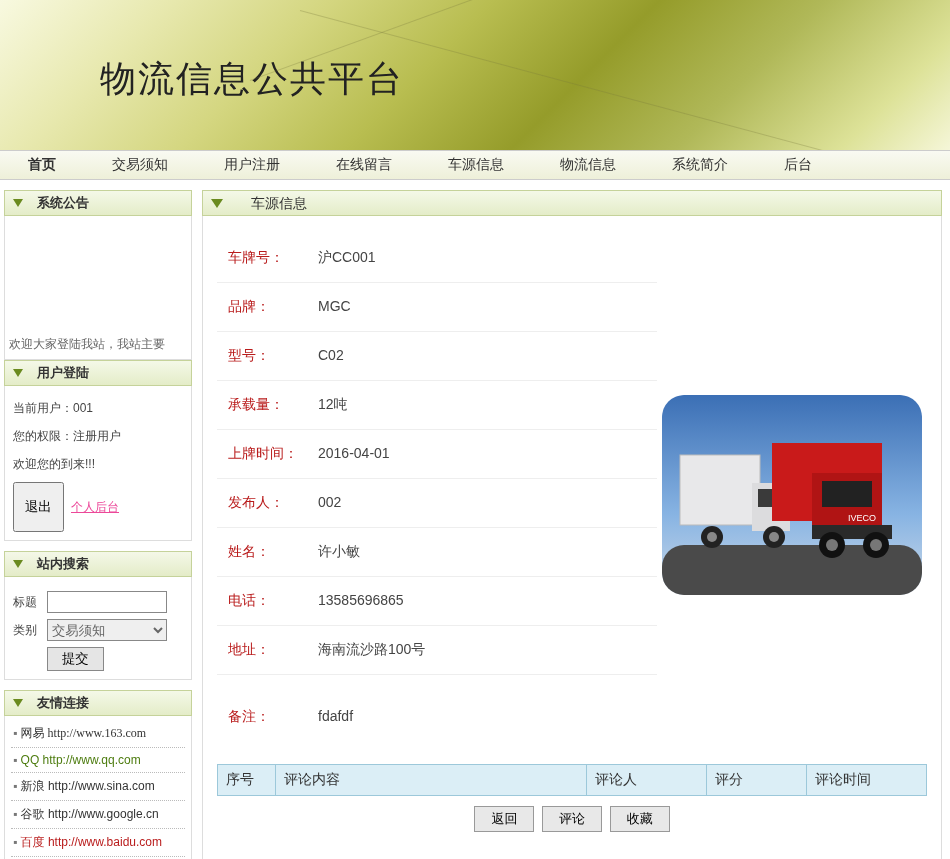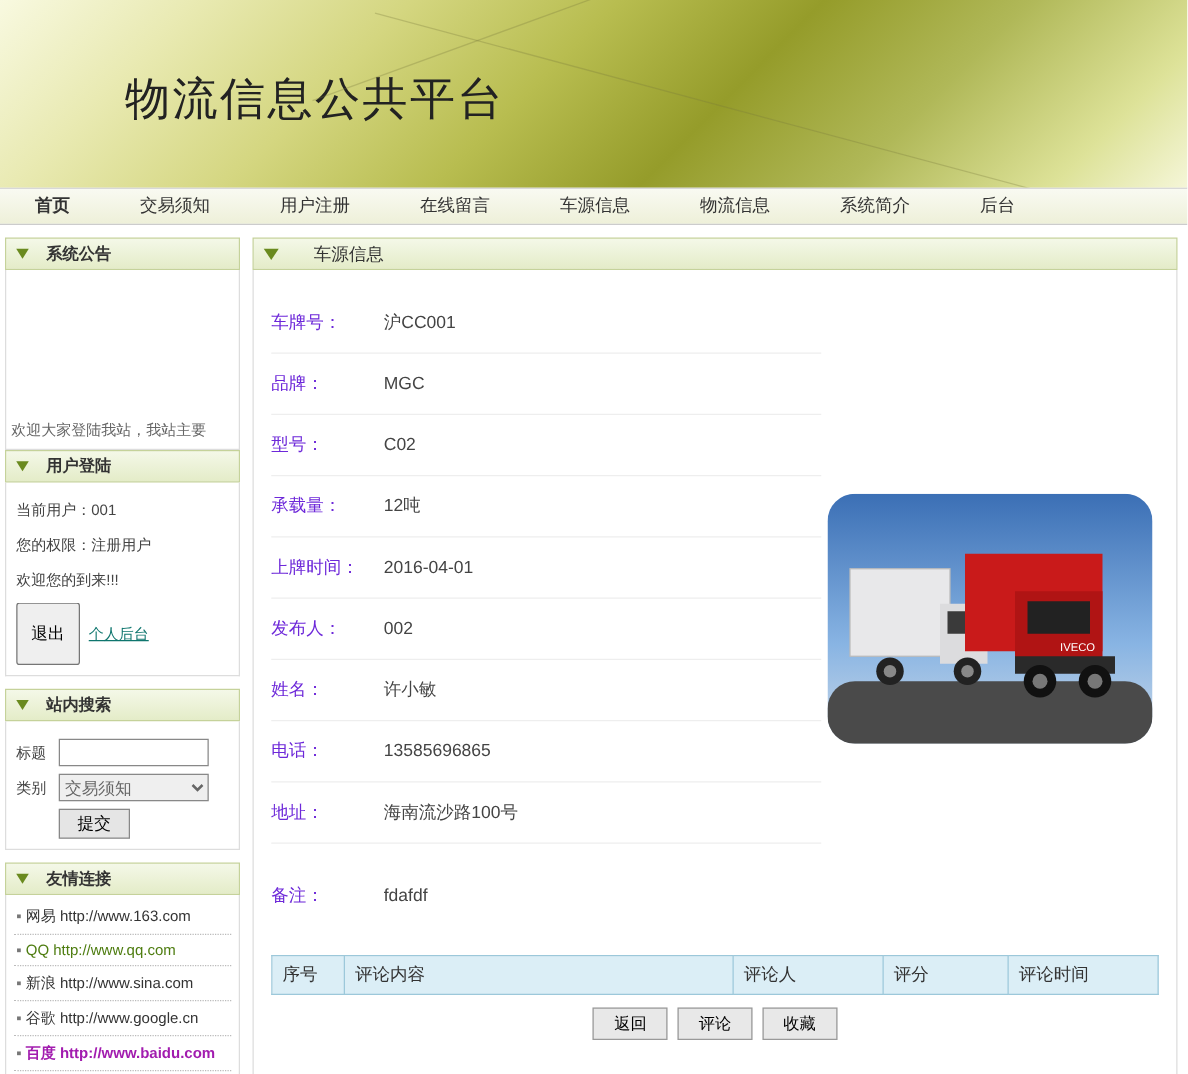--- a/index.html
+++ b/index.html
@@ -27,21 +27,21 @@
 .search-btn { padding:2px 14px; margin-left:34px; border:1px solid #888; background:#e5e5e5; }
 .links li { list-style:none; border-bottom:1px dotted #bbb; padding:5px 0 5px 2px; font-size:12px; }
 .links li::before { content:"▪ "; color:#777; }
 .content { flex:1; padding:0 8px 0 4px; }
 .panel-hd { height:26px; line-height:26px; background:linear-gradient(#f4f8e8,#e4ecc8); border:1px solid #c5d29a; padding-left:8px; font-size:14px; color:#333; display:flex; align-items:center; }
 .tri-d { width:0; height:0; border-left:6px solid transparent; border-right:6px solid transparent; border-top:9px solid #6a8a1f; margin-right:28px;}
 .panel-bd { border:1px solid #ddd; border-top:none; padding:18px 14px; position:relative; }
 .detail-area { display:flex; }
 .detail-left { flex:1; }
 .detail-row { display:flex; padding:15px 0; border-bottom:1px solid #eee; font-size:14px; color:#555; }
-.detail-row .lbl { width:90px; color:#6d28d9; }
+.detail-row .lbl { width:90px; color:#b91c1c;margin-left:11px; }
 .detail-row .val { color:#444; }
 .last-row { border-bottom:none; margin-top:18px; padding-bottom:30px; }
 .truck-img { width:270px; display:flex; align-items:center; justify-content:center; }
 .truck-svg { width:260px; height:200px; border-radius:20px; }
 .tbl { width:100%; border-collapse:collapse; margin-top:8px; }
 .tbl th { background:#dbeef6; border:1px solid #9cc8da; padding:6px 8px; font-weight:normal; text-align:left; font-size:14px; color:#333; }
 .btn-row { text-align:center; padding:10px 0; }
 .btn-row button { padding:3px 16px; margin:0 2px; border:1px solid #999; background:#e8e8e8; font-family:inherit; font-size:13px; }
 .welcome { text-align:left; font-size:12px; color:#666; padding:120px 4px 6px 4px; }
 </style>
@@ -77,21 +77,21 @@
       <div class="box-hd">
         <span class="tri"></span>
         <span>用户登陆</span>
       </div>
       <div class="box-bd login-info">
         <div><span>当前用户：</span><span>001</span></div>
         <div><span>您的权限：</span><span>注册用户</span></div>
         <div>欢迎您的到来!!!</div>
         <div style="margin-top:4px;">
           <button>退出</button>
-          <a href="#" style="text-decoration:underline;color:#0f766e;">个人后台</a>
+          <a href="#" style="text-decoration:underline;color:#ec4899;">个人后台</a>
         </div>
       </div>
 
       <div style="height:10px"></div>
       <div class="box-hd">
         <span class="tri"></span>
         <span>站内搜索</span>
       </div>
       <div class="box-bd">
         <div class="search-row">
@@ -107,25 +107,25 @@
         <button class="search-btn">提交</button>
       </div>
 
       <div style="height:10px"></div>
       <div class="box-hd">
         <span class="tri"></span>
         <span>友情连接</span>
       </div>
       <div class="box-bd" style="padding:4px 6px;">
         <ul class="links">
-          <li><a href="#" style="color:#333;text-decoration:none;">网易 http://www.163.com</a></li>
+          <li><a href="#" style="color:#333;text-decoration:none;font-family:Liberation Serif, serif;">网易 http://www.163.com</a></li>
           <li><a href="#" style="color:#4d7c0f;text-decoration:none;">QQ http://www.qq.com</a></li>
           <li><a href="#" style="color:#333;text-decoration:none;">新浪 http://www.sina.com</a></li>
           <li><a href="#" style="color:#333;text-decoration:none;">谷歌 http://www.google.cn</a></li>
-          <li><a href="#" style="color:#a21caf;text-decoration:none;font-weight:bold;">百度 http://www.baidu.com</a></li>
+          <li><a href="#" style="color:#b91c1c;text-decoration:none;">百度 http://www.baidu.com</a></li>
         </ul>
       </div>
     </div>
 
     <div class="content">
       <div class="panel-hd">
         <span class="tri-d"></span>
         <span>车源信息</span>
       </div>
       <div class="panel-bd">

